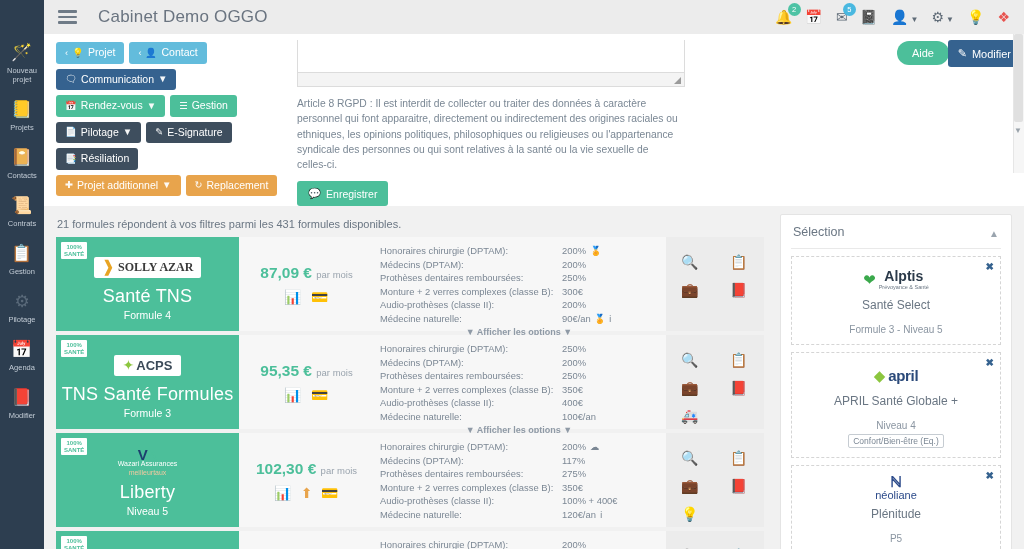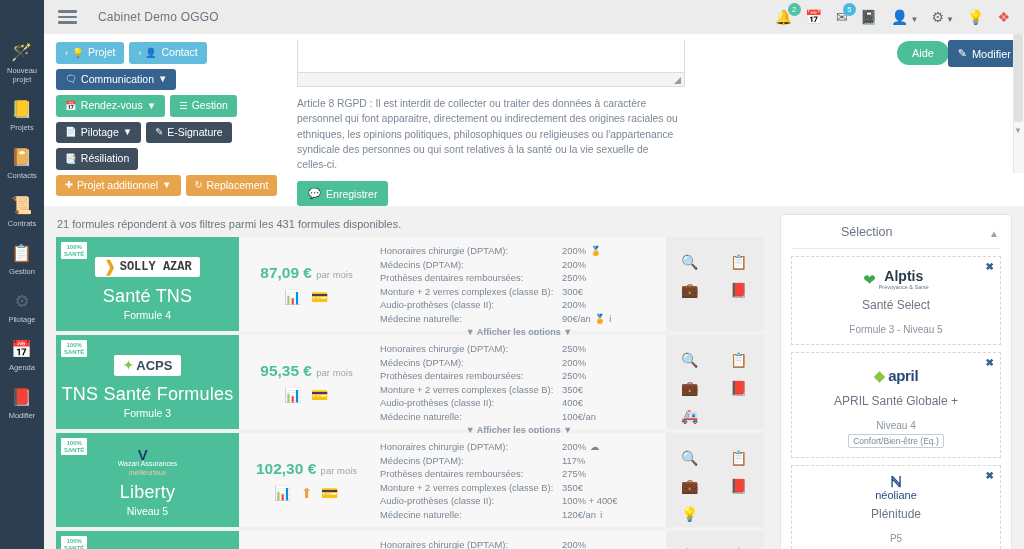--- a/index.html
+++ b/index.html
@@ -20,21 +20,21 @@
   .side-ico { font-size:17px; line-height:20px; display:block; height:21px; }
   .side-lbl { color:#c3ccd6; font-size:7.5px; line-height:9px; display:block; margin-top:2px; }
 
   
   .main { flex:1; display:flex; flex-direction:column; min-width:0; background:#f1f1f1; }
 
   
   .topbar { height:34px; background:#ececec; display:flex; align-items:center; flex:0 0 34px; }
   .burger { width:34px; display:flex; flex-direction:column; justify-content:center; align-items:center; gap:3px; cursor:pointer; margin-left:6px;}
   .burger i { display:block; width:19px; height:2.6px; background:#6f7b87; border-radius:1px;}
-  .apptitle { font-size:12px; color:#6a7480; margin-left:14px; letter-spacing:.2px;}
+  .apptitle { font-size:17px; color:#6a7480; margin-left:14px; letter-spacing:.2px;}
   .topright { margin-left:auto; display:flex; align-items:center; gap:13px; padding-right:14px;}
   .tico { position:relative; font-size:14px; color:#5f6b77; cursor:pointer; line-height:1;}
   .badge { position:absolute; top:-7px; right:-8px; background:#4ec3a5; color:#fff;
            font-size:7.5px; width:13px; height:13px; border-radius:50%; display:flex;
            align-items:center; justify-content:center; }
   .badge.blue { background:#49b8e0; }
   .caret { font-size:8px; margin-left:2px; color:#5f6b77;}
 
   
   .toppanel { background:#fff; display:flex; flex:0 0 139px; position:relative; }
@@ -100,35 +100,35 @@
   .showopt { text-align:center; font-size:9px; color:#8f9aa6; font-weight:bold; margin-top:2px;}
 
   .c-acts { width:98px; flex:0 0 98px; background:#ececec; display:flex; flex-wrap:wrap;
             align-content:flex-start; padding:11px 0 0 0;}
   .act { width:49px; height:28px; display:flex; align-items:center; justify-content:center;
          font-size:14px; cursor:pointer;}
 
   
   .selcol { width:250px; flex:0 0 250px; padding:8px 12px 0 6px;}
   .selpanel { background:#fff; border:1px solid #e4e4e4; border-radius:2px; height:355px; overflow:hidden;}
-  .selhead { display:flex; align-items:flex-end; padding:10px 12px 9px; font-size:12.5px; color:#6a7683;margin-left:48px;}
+  .selhead { display:flex; align-items:flex-end; padding:10px 12px 9px; font-size:12.5px; color:#6a7683;}
   .selhead .chev { margin-left:auto; font-size:10px; color:#9aa4ae;}
   .selhr { height:1px; background:#e9e9e9; margin:0 10px;}
   .selitem { margin:7px 10px; border:1px dashed #d5d5d5; padding:8px 6px 9px; text-align:center; position:relative;}
   .selclose { position:absolute; top:4px; right:6px; font-size:10px; color:#35628f; cursor:pointer; font-weight:bold;}
   .sellogo { height:28px; display:flex; align-items:center; justify-content:center;}
   .selname { font-size:12px; color:#6a7683; margin-top:5px;}
   .selsub  { font-size:10px; color:#8a95a1; margin-top:12px;}
   .seltag  { display:inline-block; border:1px solid #c6ccd2; border-radius:2px; font-size:8.5px;
              padding:1px 4px; margin-top:3px; color:#7b8794;}
   .selfoot { display:flex; justify-content:space-around; padding:4px 30px 0;}
   .selfoot span { font-size:17px; cursor:pointer;}
   .solly { background:#fff; padding:3px 8px; border-radius:2px; display:flex; align-items:center; gap:3px;}
   .solly .s1 { color:#e8a424; font-size:16px; line-height:12px;}
-  .solly .s2 { color:#3b3b3b; font-size:12px; font-weight:bold; font-family:Liberation Mono, monospace;}
+  .solly .s2 { color:#3b3b3b; font-size:12px; font-weight:bold; font-family:Liberation Serif, serif;}
   .acpsbox { background:#fff; padding:3px 9px; border-radius:2px; display:flex; align-items:center; gap:2px;}
   .acpsbox .a1 { color:#8cc63f; font-size:14px; line-height:12px;}
   .acpsbox .a2 { color:#3b4a58; font-size:13px; font-weight:bold;}
   .wz { text-align:center; line-height:9px;}
   .wz .w1 { color:#1c3f6e; font-size:15px; font-weight:bold;}
   .wz .w2 { color:#fff; font-size:7px; display:block;}
   .alp { display:flex; align-items:center; gap:3px;}
   .alp .h { color:#3ba94c; font-size:15px; line-height:13px;}
   .alp .t { color:#2b3a4a; font-size:14px; font-weight:bold;}
   .alp .s { font-size:5.5px; color:#6a7683; display:block;}

